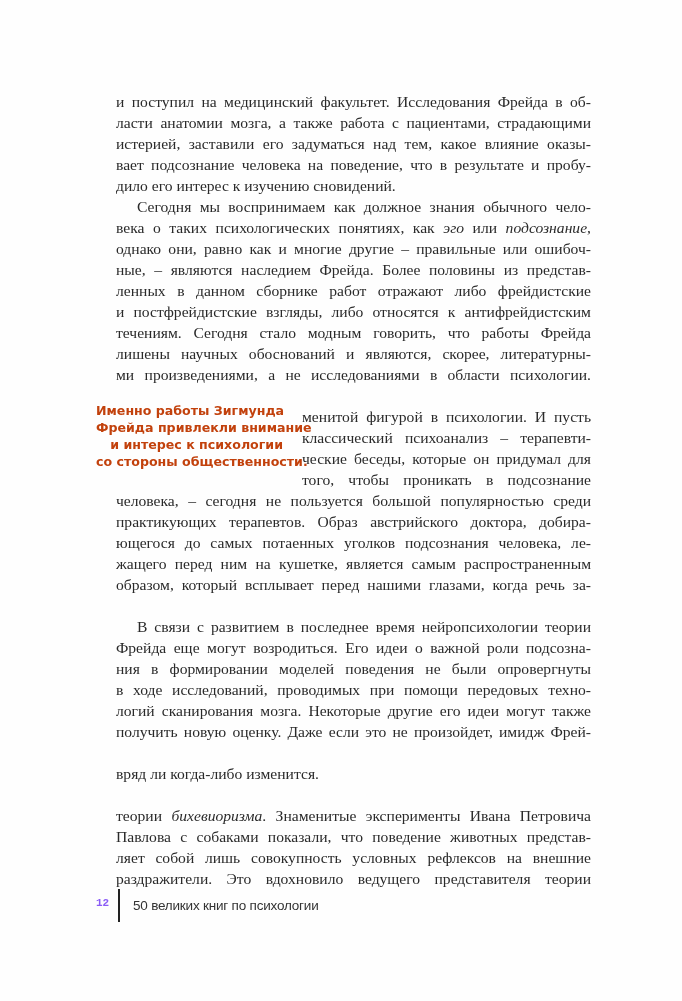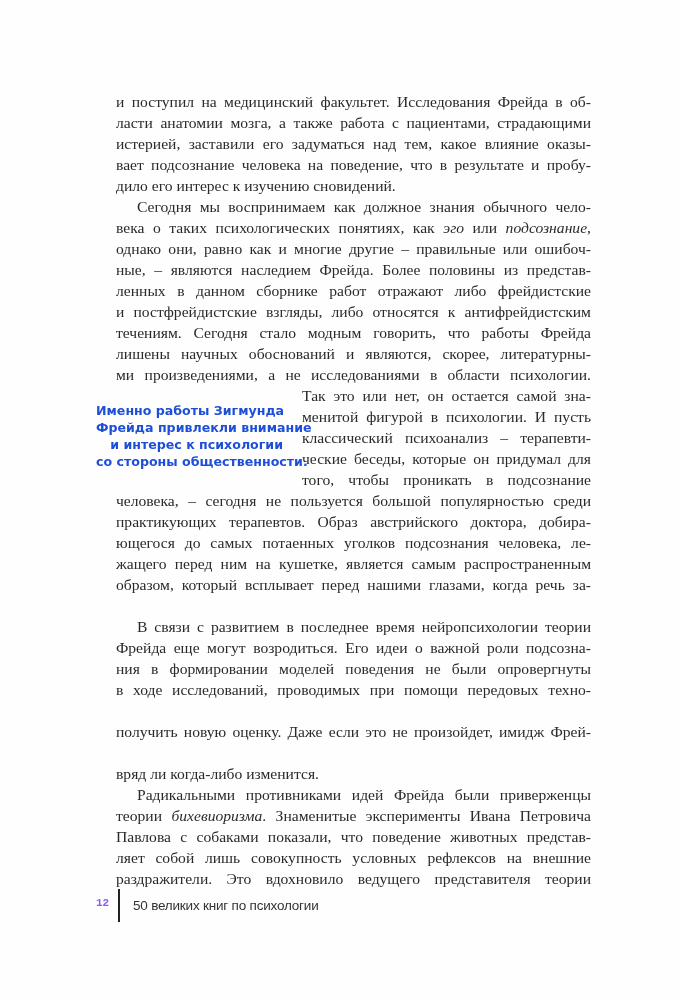--- a/index.html
+++ b/index.html
@@ -20,21 +20,21 @@
   .full { left: 116px; width: 475px; }
   .indent { left: 137px; width: 454px; }
   .wrap { left: 302px; width: 289px; }
   .pull {
     position: absolute;
     left: 96px; top: 402px; width: 187px;
     font-family: "DejaVu Sans", "Liberation Sans", sans-serif;
     font-weight: bold;
     font-size: 12.6px;
     line-height: 17px;
-    color: #1d4ed8;
+    color: #c2410c;
     text-align: right;
   }
   .pull div { white-space: nowrap; }
   .footer-num {
     position: absolute; left: 96px; top: 897px;
     font-family: Liberation Mono, monospace;
     font-weight: bold; font-size: 11px; color: #8b5cf6;
   }
   .footer-rule { position: absolute; left: 118px; top: 889px; width: 2px; height: 33px; background: #222; }
   .footer-title {
@@ -58,21 +58,20 @@
   <div class="line indent" style="top:197px">Сегодня мы воспринимаем как должное знания обычного чело-</div>
   <div class="line full" style="top:218px">века о таких психологических понятиях, как <i>эго</i> или <i>подсознание</i>,</div>
   <div class="line full" style="top:239px">однако они, равно как и многие другие – правильные или ошибоч-</div>
   <div class="line full" style="top:260px">ные, – являются наследием Фрейда. Более половины из представ-</div>
   <div class="line full" style="top:281px">ленных в данном сборнике работ отражают либо фрейдистские</div>
   <div class="line full" style="top:302px">и постфрейдистские взгляды, либо относятся к антифрейдистским</div>
   <div class="line full" style="top:323px">течениям. Сегодня стало модным говорить, что работы Фрейда</div>
   <div class="line full" style="top:344px">лишены научных обоснований и являются, скорее, литературны-</div>
   <div class="line full" style="top:365px">ми произведениями, а не исследованиями в области психологии.</div>
 
-  <div class="line wrap" style="top:386px">Так это или нет, он остается самой зна-</div>
   <div class="line wrap" style="top:407px">менитой фигурой в психологии. И пусть</div>
   <div class="line wrap" style="top:428px">классический психоанализ – терапевти-</div>
   <div class="line wrap" style="top:449px">ческие беседы, которые он придумал для</div>
   <div class="line wrap" style="top:470px">того, чтобы проникать в подсознание</div>
 
   <div class="pull">
     <div>Именно работы Зигмунда</div>
     <div>Фрейда привлекли внимание</div>
     <div>и интерес к психологии</div>
     <div>со стороны общественности.</div>
@@ -81,24 +80,24 @@
   <div class="line full" style="top:491px">человека, – сегодня не пользуется большой популярностью среди</div>
   <div class="line full" style="top:512px">практикующих терапевтов. Образ австрийского доктора, добира-</div>
   <div class="line full" style="top:533px">ющегося до самых потаенных уголков подсознания человека, ле-</div>
   <div class="line full" style="top:554px">жащего перед ним на кушетке, является самым распространенным</div>
   <div class="line full" style="top:575px">образом, который всплывает перед нашими глазами, когда речь за-</div>
 
   <div class="line indent" style="top:617px">В связи с развитием в последнее время нейропсихологии теории</div>
   <div class="line full" style="top:638px">Фрейда еще могут возродиться. Его идеи о важной роли подсозна-</div>
   <div class="line full" style="top:659px">ния в формировании моделей поведения не были опровергнуты</div>
   <div class="line full" style="top:680px">в ходе исследований, проводимых при помощи передовых техно-</div>
+  <div class="line full" style="top:701px">логий сканирования мозга. Некоторые другие его идеи могут также</div>
   <div class="line full" style="top:722px">получить новую оценку. Даже если это не произойдет, имидж Фрей-</div>
   <div class="line full last" style="top:764px">вряд ли когда-либо изменится.</div>
 
-  <div class="line indent" style="top:785px">Радикальными противниками идей Фрейда были приверженцы</div>
   <div class="line full" style="top:806px">теории <i>бихевиоризма</i>. Знаменитые эксперименты Ивана Петровича</div>
   <div class="line full" style="top:827px">Павлова с собаками показали, что поведение животных представ-</div>
   <div class="line full" style="top:848px">ляет собой лишь совокупность условных рефлексов на внешние</div>
   <div class="line full" style="top:869px">раздражители. Это вдохновило ведущего представителя теории</div>
 
   <div class="footer-num">12</div>
   <div class="footer-rule"></div>
   <div class="footer-title">50 великих книг по психологии</div>
 </div>
 

